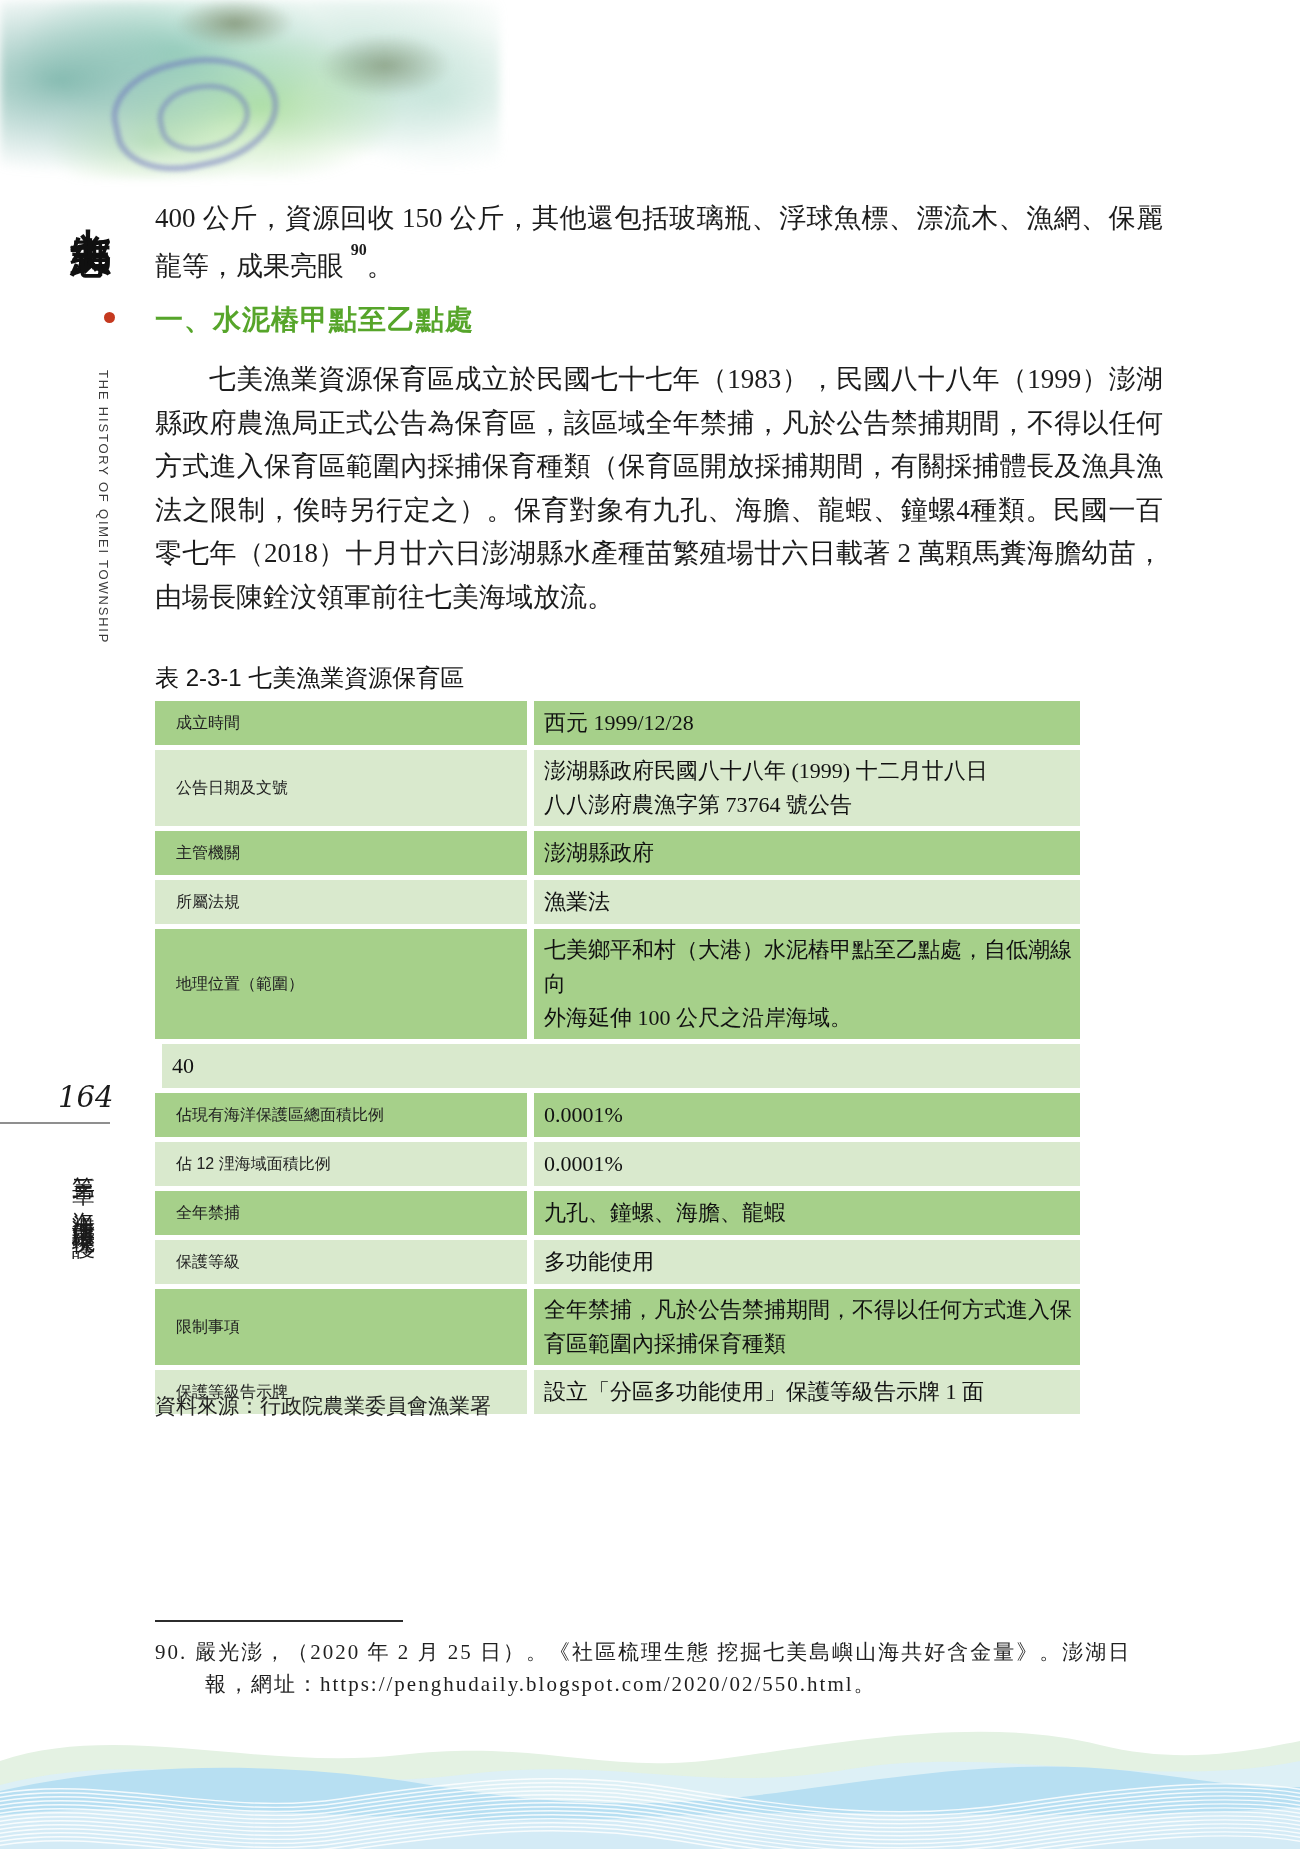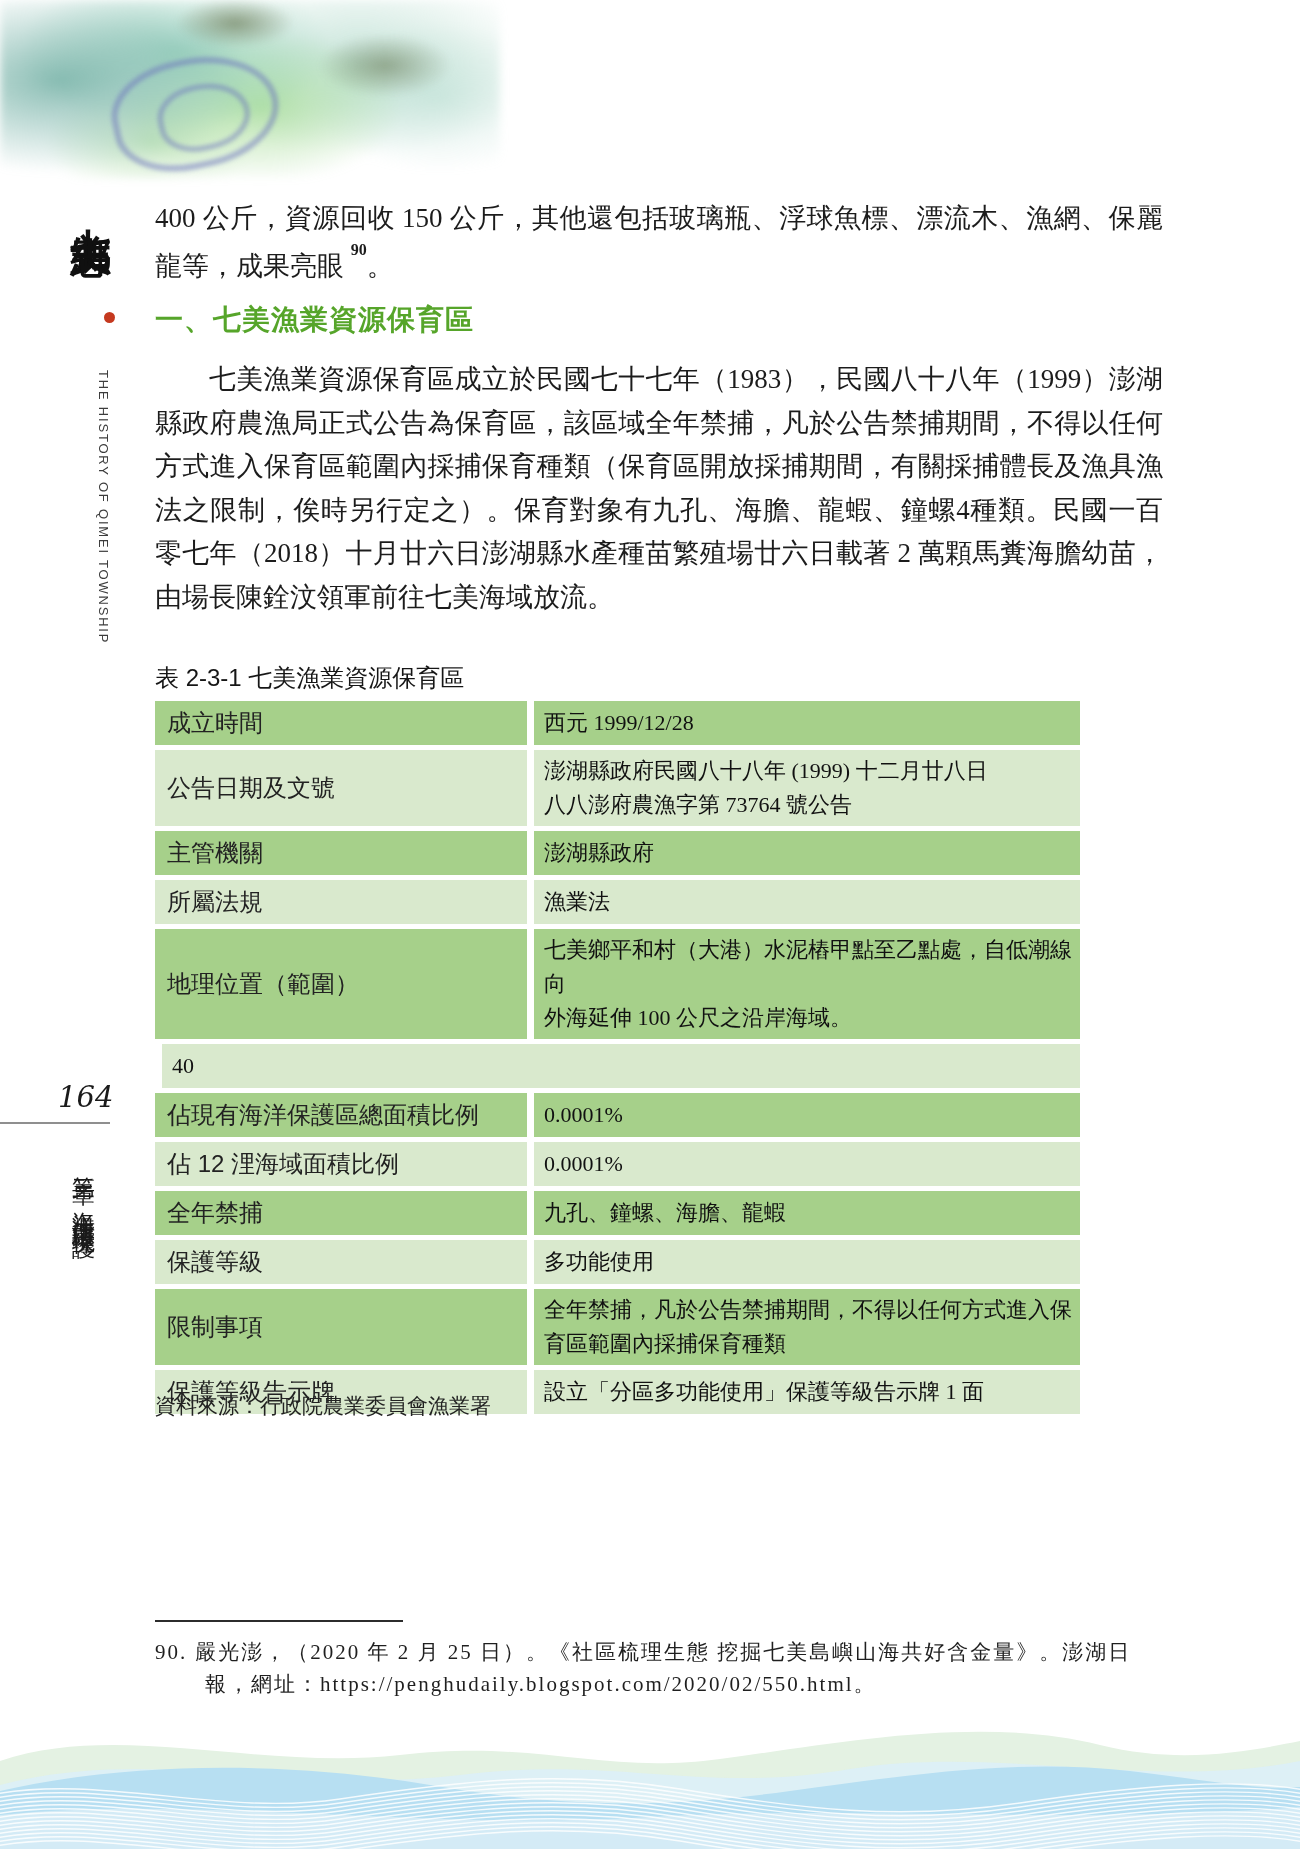--- a/index.html
+++ b/index.html
@@ -46,22 +46,22 @@
   .heading{position:absolute;left:155px;top:301px;margin:0;font-family:"Liberation Sans",sans-serif;
     font-size:28px;font-weight:600;letter-spacing:1px;color:#56a52a;}
   .bodypar{position:absolute;left:155px;top:358px;width:1008px;font-size:27px;line-height:43.5px;
     text-align:justify;text-indent:2em;margin:0;}
 
   
   .tbl-caption{position:absolute;left:155px;top:662px;font-family:"Liberation Sans",sans-serif;
     font-size:24px;color:#161616;}
   .tbl{position:absolute;left:155px;top:701px;width:925px;}
   .trow{display:flex;margin-bottom:5px;min-height:44px;}
-  .tlabel{width:372px;box-sizing:border-box;padding:4px 8px 4px 12px;display:flex;align-items:center;
-    font-family:"Liberation Sans",sans-serif;font-size:24px;color:#222;}
+  .tlabel{width:372px;box-sizing:border-box;padding:4px 8px 4px 21px;display:flex;align-items:center;
+    font-family:"Liberation Sans",sans-serif;font-size:16px;color:#222;}
   .tvalue{flex:1;margin-left:7px;box-sizing:border-box;padding:4px 4px 4px 10px;display:flex;align-items:center;
     font-size:22px;line-height:34px;white-space:pre-line;color:#111;}
   .dark .tlabel,.dark .tvalue{background:#a6d08a;}
   .light .tlabel,.light .tvalue{background:#d9e9cd;}
   .tbl-source{position:absolute;left:155px;top:1392px;font-family:"Liberation Sans",sans-serif;
     font-size:21px;color:#222;}
 
   
   .fn-rule{position:absolute;left:155px;top:1620px;width:248px;height:2px;background:#2c2c2c;}
   .fn{position:absolute;left:155px;top:1636px;width:1010px;font-size:21px;line-height:32px;
@@ -86,21 +86,21 @@
 
   <div class="calligraphy">七美鄉志</div>
   <div class="red-dot"></div>
   <div class="title-en">THE HISTORY OF QIMEI TOWNSHIP</div>
   <div class="pageno">164</div>
   <div class="pageno-rule"></div>
   <div class="chapter">第三章　海洋生態與環境保護</div>
 
   <p class="intro"><span>400 公斤，資源回收 150 公斤，其他還包括玻璃瓶、浮球魚標、漂流木、漁網、保麗龍等，成果亮眼 </span><sup>90</sup><span>。</span></p>
 
-  <h2 class="heading">一、七美漁業資源保育區</h2>
+  <h2 class="heading">一、水泥樁甲點至乙點處</h2>
 
   <p class="bodypar">七美漁業資源保育區成立於民國七十七年（1983），民國八十八年（1999）澎湖縣政府農漁局正式公告為保育區，該區域全年禁捕，凡於公告禁捕期間，不得以任何方式進入保育區範圍內採捕保育種類（保育區開放採捕期間，有關採捕體長及漁具漁法之限制，俟時另行定之）。保育對象有九孔、海膽、龍蝦、鐘螺4種類。民國一百零七年（2018）十月廿六日澎湖縣水產種苗繁殖場廿六日載著 2 萬顆馬糞海膽幼苗，由場長陳銓汶領軍前往七美海域放流。</p>
 
   <div class="tbl-caption">表 2-3-1 七美漁業資源保育區</div>
   <div class="tbl">
       <div class="trow dark">
         <div class="tlabel">成立時間</div>
         <div class="tvalue">西元 1999/12/28</div>
       </div>
       <div class="trow light">

